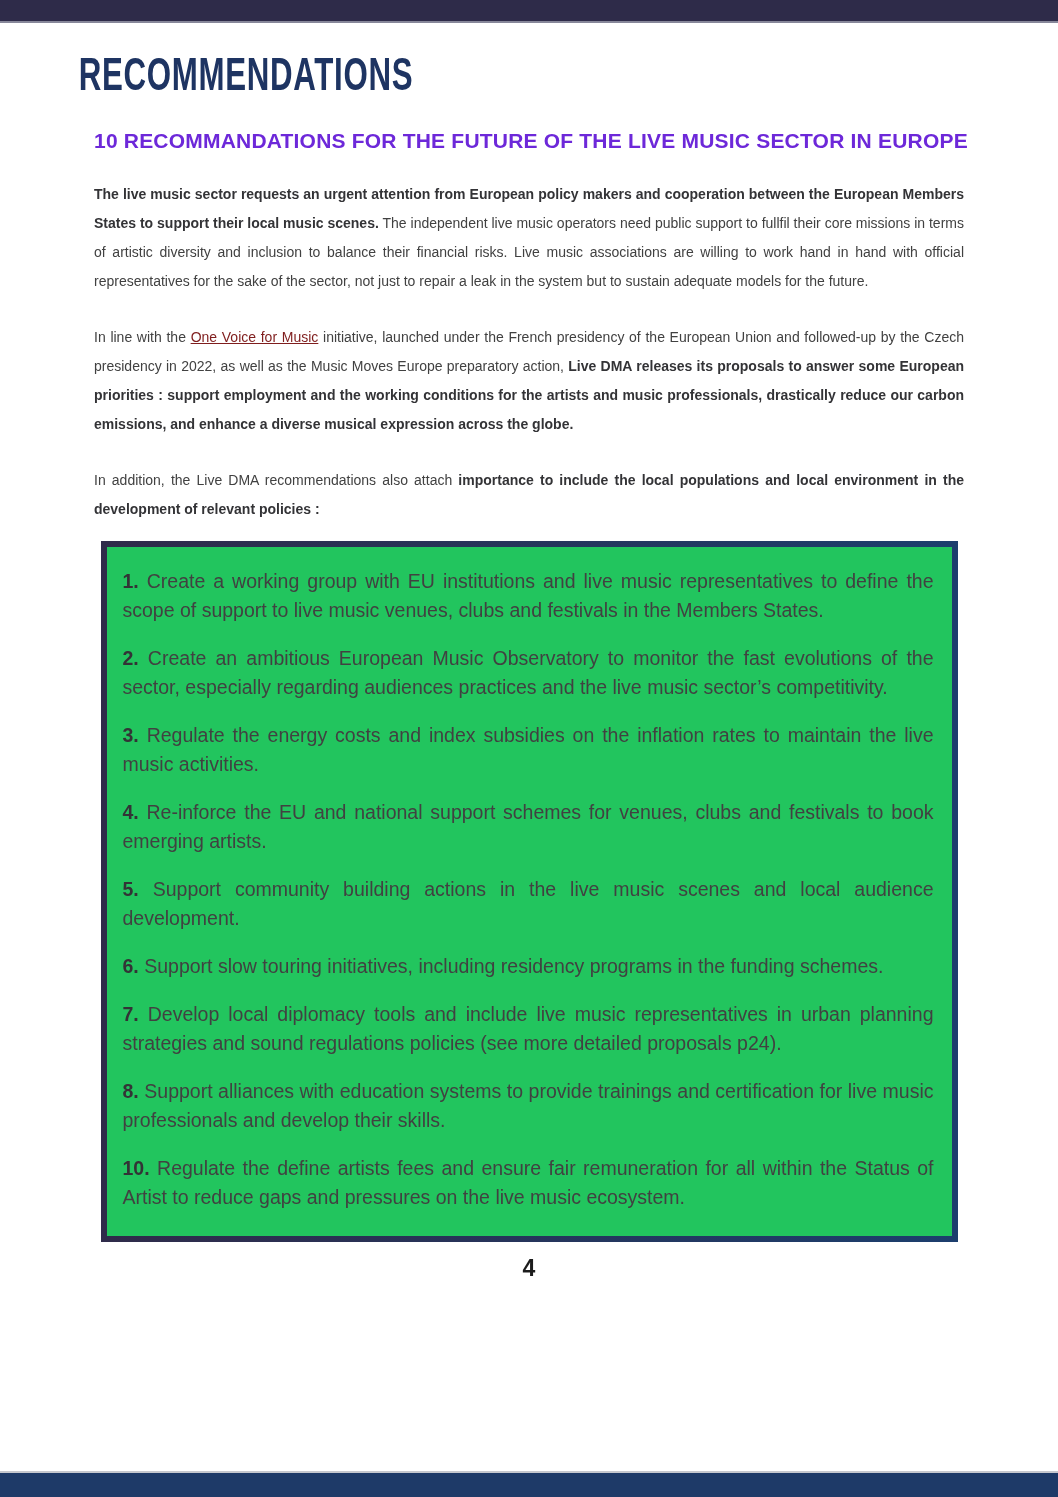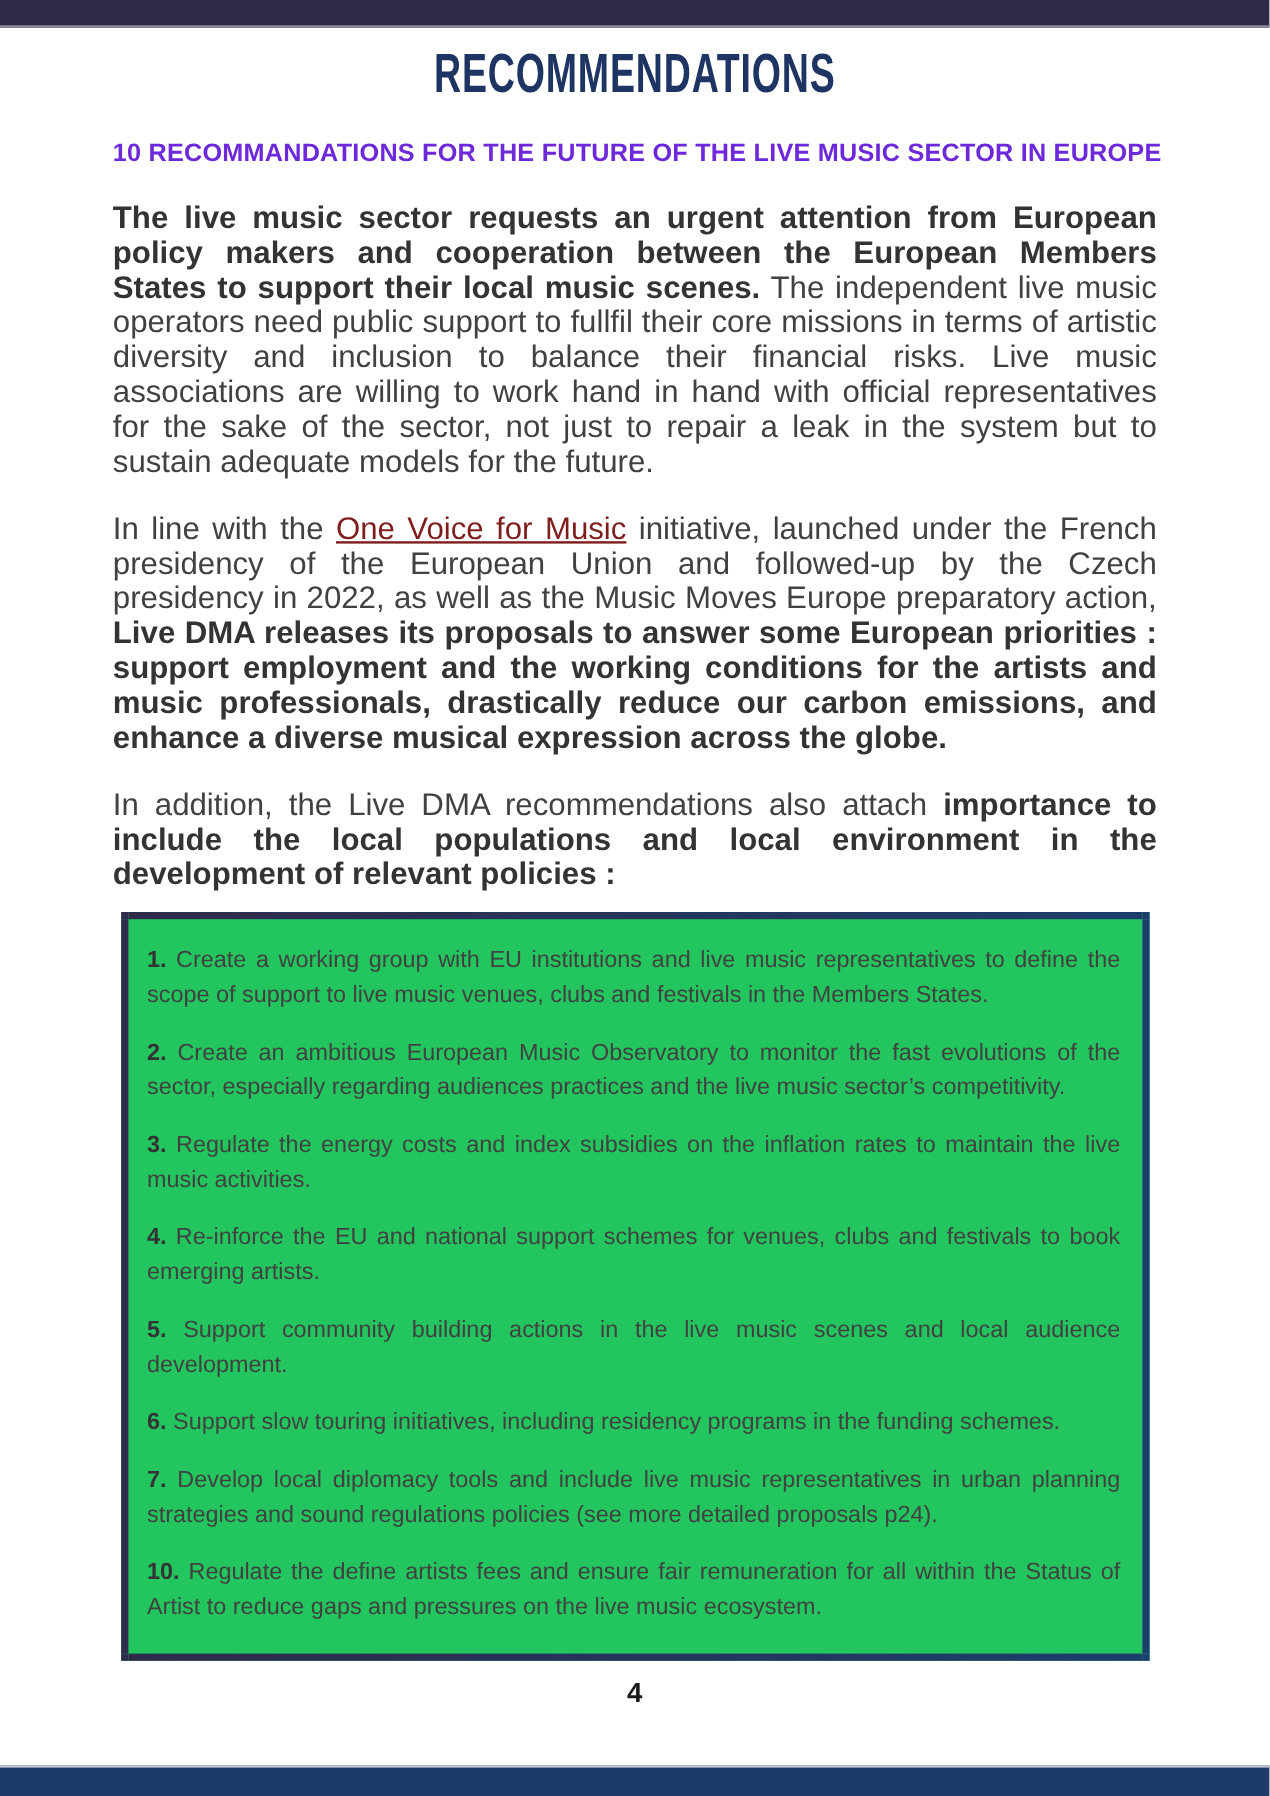--- a/index.html
+++ b/index.html
@@ -12,22 +12,22 @@
   }
   .page { width:1058px; height:1497px; position:relative; background:#ffffff; }
 
   .top-bar {
     width:100%; height:23px;
     background:#2e2b49;
     border-bottom:2px solid #87879a;
   }
 
   .title-wrap {
-    margin-top:14px;
-    display:flex; justify-content:center;
+    margin-top:27px;
+    display:flex; justify-content:flex-start;
   }
   .doc-title {
     font-size:46px; line-height:1.05; font-weight:bold;
     color:#1e3462;
     letter-spacing:1px;
     transform:scaleX(0.68);
     transform-origin:center;
     white-space:nowrap;
   }
 
@@ -39,21 +39,21 @@
     color:#6d28d9;
     letter-spacing:0.2px;
     text-align:justify;
     text-align-last:justify;
     white-space:nowrap;
     width:100%;
   }
 
   .para {
     margin-top:27px;
-    font-size:26px; line-height:29px;
+    font-size:14px; line-height:29px;
     text-align:justify;
     color:#414141;
   }
   .para .b { font-weight:bold; color:#333336; }
   .para a.link {
     color:#7f1d1d; cursor:pointer;
   }
 
   .rec-box {
     margin:17px auto 0 auto;
@@ -109,20 +109,21 @@
 
     <div class="rec-box">
       <div>
           <p class="rec"><strong class="num">1.</strong><span> Create a working group with EU institutions and live music representatives to define the scope of support to live music venues, clubs and festivals in the Members States.</span></p>
           <p class="rec"><strong class="num">2.</strong><span> Create an ambitious European Music Observatory to monitor the fast evolutions of the sector, especially regarding audiences practices and the live music sector’s competitivity.</span></p>
           <p class="rec"><strong class="num">3.</strong><span> Regulate the energy costs and index subsidies on the inflation rates to maintain the live music activities.</span></p>
           <p class="rec"><strong class="num">4.</strong><span> Re-inforce the EU and national support schemes for venues, clubs and festivals to book emerging artists.</span></p>
           <p class="rec"><strong class="num">5.</strong><span> Support community building actions in the live music scenes and local audience development.</span></p>
           <p class="rec"><strong class="num">6.</strong><span> Support slow touring initiatives, including residency programs in the funding schemes.</span></p>
           <p class="rec"><strong class="num">7.</strong><span> Develop local diplomacy tools and include live music representatives in urban planning strategies and sound regulations policies (see more detailed proposals p24).</span></p>
+          <p class="rec"><strong class="num">8.</strong><span> Support alliances with education systems to provide trainings and certification for live music professionals and develop their skills.</span></p>
           <p class="rec"><strong class="num">10.</strong><span> Regulate the define artists fees and ensure fair remuneration for all within the Status of Artist to reduce gaps and pressures on the live music ecosystem.</span></p>
         </div>
     </div>
 
     <div class="page-number">4</div>
 
   </div>
 
   <div class="bottom-bar"></div>
 

